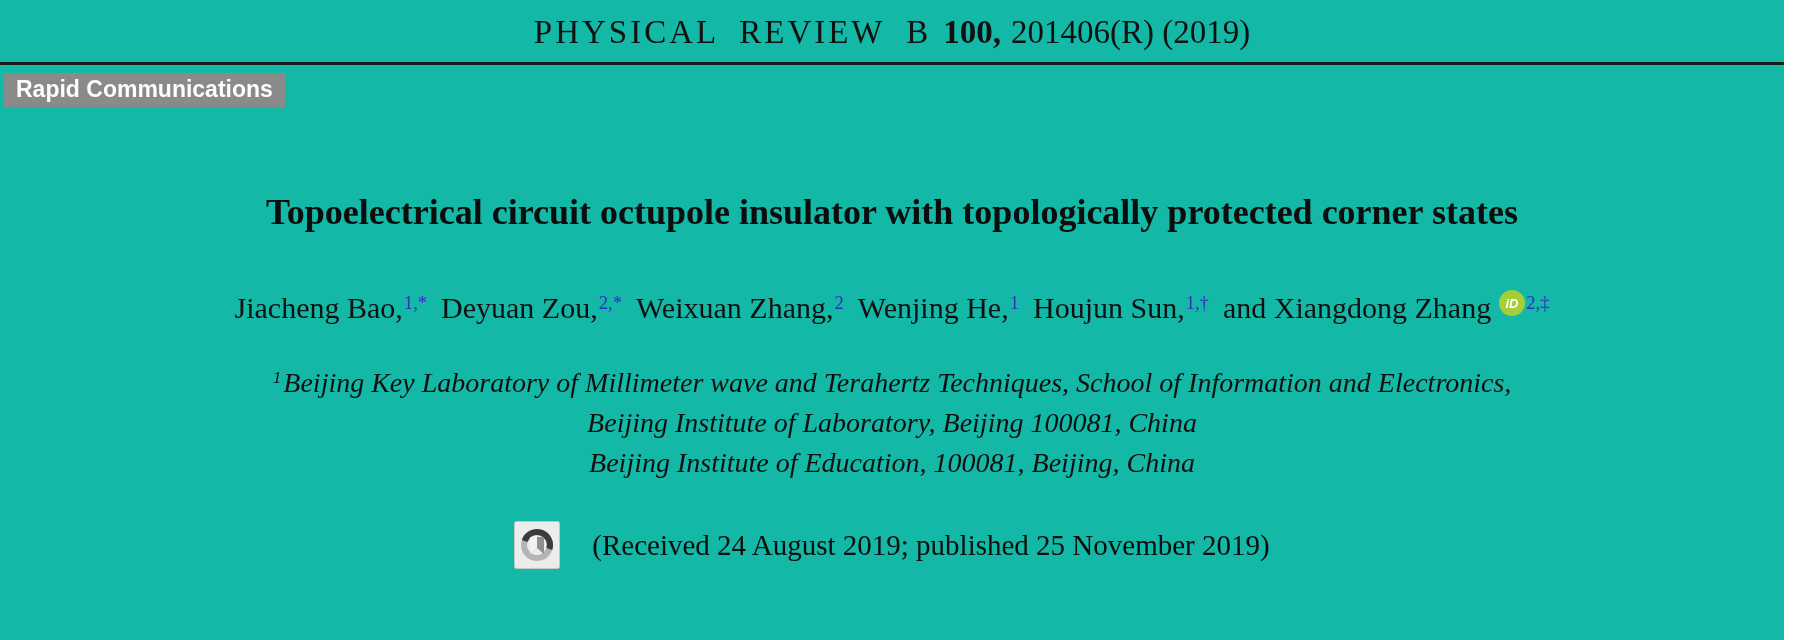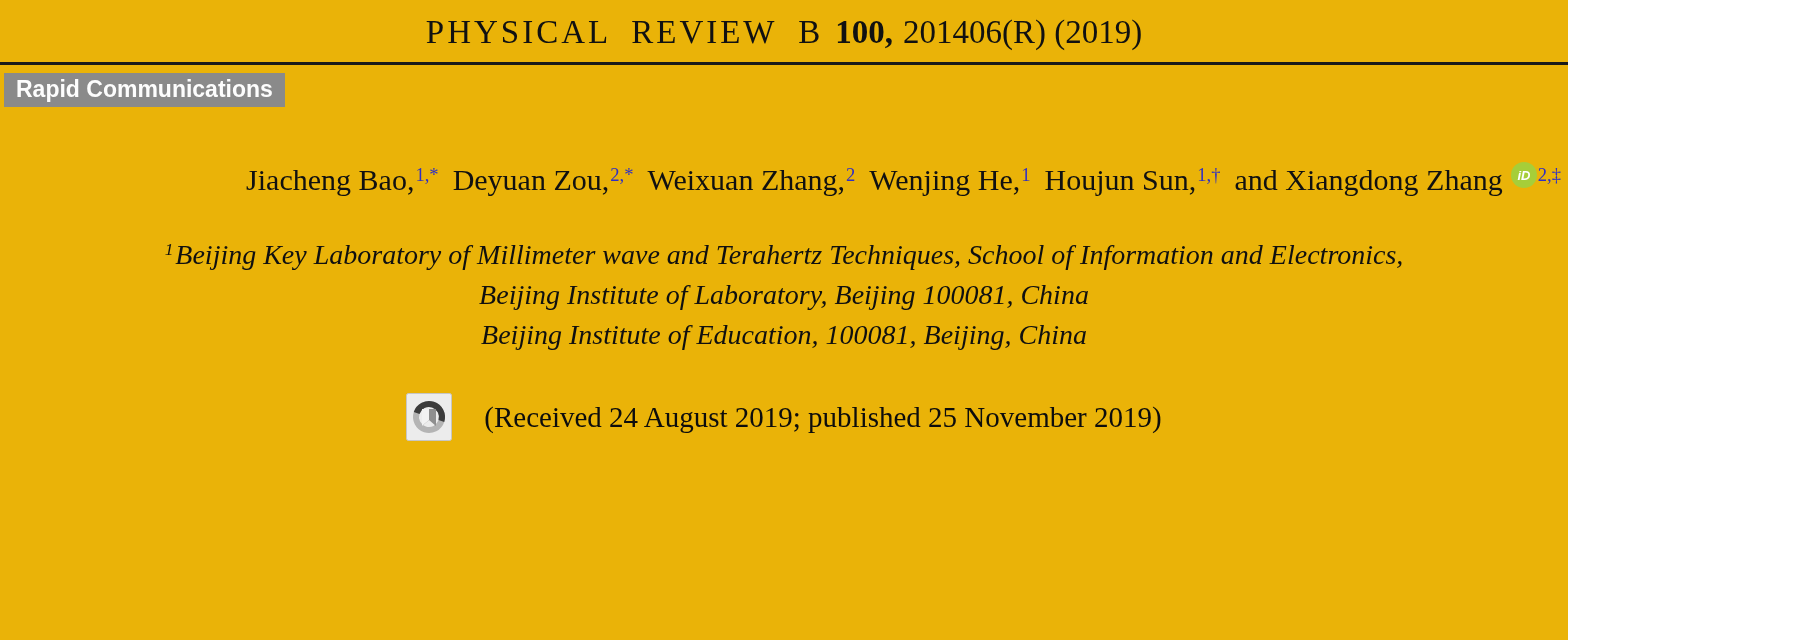--- a/index.html
+++ b/index.html
@@ -1,19 +1,19 @@
 <!DOCTYPE html>
 <html><head>
 <meta charset="utf-8">
 <style>
   html,body{margin:0;padding:0;background:#fff;}
   .page{
     position:relative;
-    width:1568px;height:640px;
-    background:#eab308;
+    width:1784px;height:640px;
+    background:#14b8a6;
     overflow:hidden;
     font-family:"Liberation Serif", serif;
     color:#111;
   }
   .journal-header{
     margin-top:12px;
     text-align:center;
     font-size:33px;
     line-height:40px;
     color:#111;
@@ -41,21 +41,21 @@
   .title{
     margin:82px 0 0 0;
     text-align:center;
     font-size:36px;
     line-height:46px;
     font-weight:bold;
     color:#0d0d0d;
   }
   .authors{
     margin-top:50px;
-    text-align:right;
+    text-align:center;
     font-size:30px;
     line-height:42px;
     white-space:nowrap;
   }
   .author{margin:0 7px;}
   .author sup{
     font-size:0.62em;
     line-height:0;
     vertical-align:9px;
     margin-left:1px;
@@ -98,20 +98,21 @@
 <div class="page">
 
   <div class="journal-header">
     <span class="journal-name">PHYSICAL REVIEW B</span><span class="journal-vol">100,</span><span class="journal-rest">201406(R) (2019)</span>
   </div>
 
   <div class="header-rule"></div>
 
   <div class="badge">Rapid Communications</div>
 
+  <h1 class="title">Topoelectrical circuit octupole insulator with topologically protected corner states</h1>
 
   <div class="authors" id="authors"><span class="author"><span>Jiacheng Bao,</span><sup style="color: rgb(47, 47, 196);">1,*</sup></span><span class="author"><span>Deyuan Zou,</span><sup style="color: rgb(47, 47, 196);">2,*</sup></span><span class="author"><span>Weixuan Zhang,</span><sup style="color: rgb(47, 47, 196);">2</sup></span><span class="author"><span>Wenjing He,</span><sup style="color: rgb(47, 47, 196);">1</sup></span><span class="author"><span>Houjun Sun,</span><sup style="color: rgb(47, 47, 196);">1,†</sup></span><span class="author"><span>and Xiangdong Zhang</span><span class="orcid-badge"><svg width="26" height="26" viewBox="0 0 26 26">
             <circle cx="13" cy="13" r="13" fill="#a6ce39"></circle>
             <text x="13" y="18" text-anchor="middle" font-size="13" font-weight="bold" font-style="italic" font-family="Liberation Sans, sans-serif" fill="#fff">iD</text>
           </svg></span><sup style="color: rgb(47, 47, 196);">2,‡</sup></span></div>
 
   <div class="affiliations" id="affiliations">
       <div class="affiliation-line"><sup>1</sup><span>Beijing Key Laboratory of Millimeter wave and Terahertz Techniques, School of Information and Electronics,</span></div>
       <div class="affiliation-line"><span>Beijing Institute of Laboratory, Beijing 100081, China</span></div>
       <div class="affiliation-line"><span>Beijing Institute of Education, 100081, Beijing, China</span></div>

